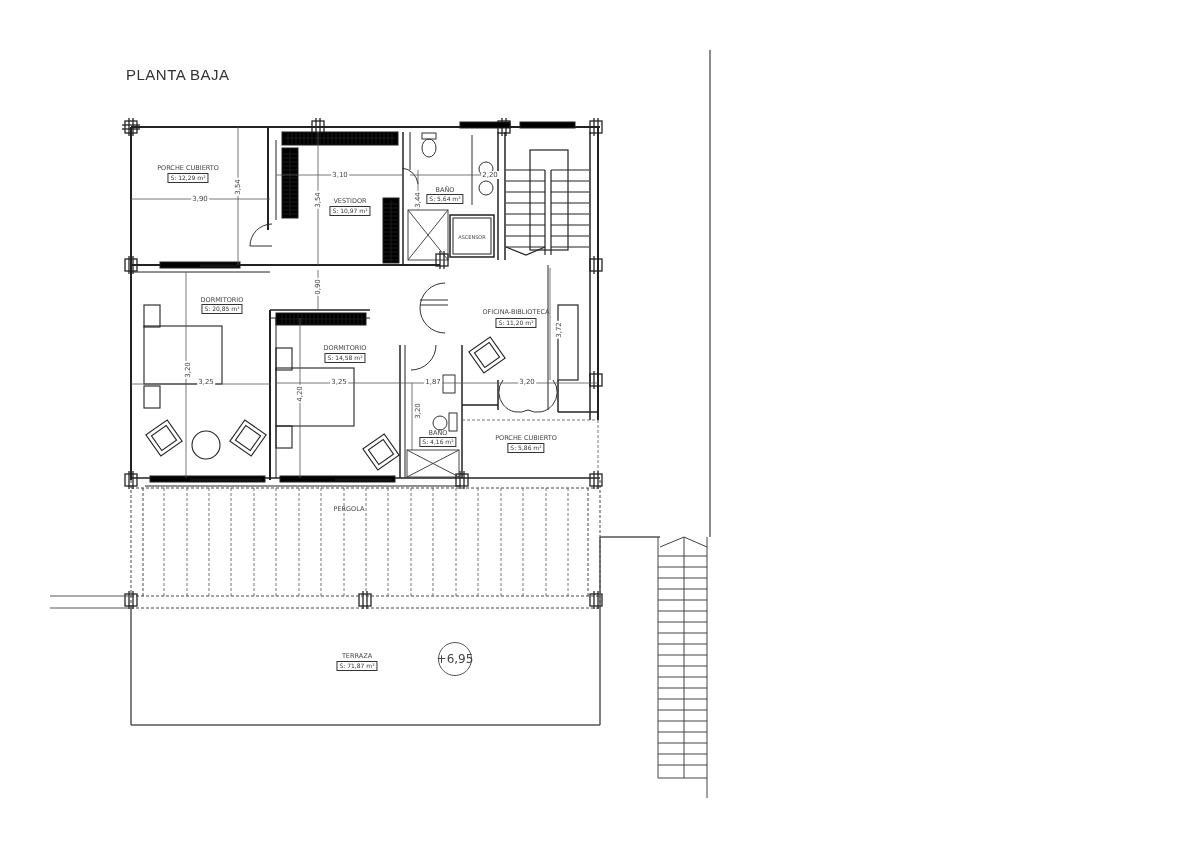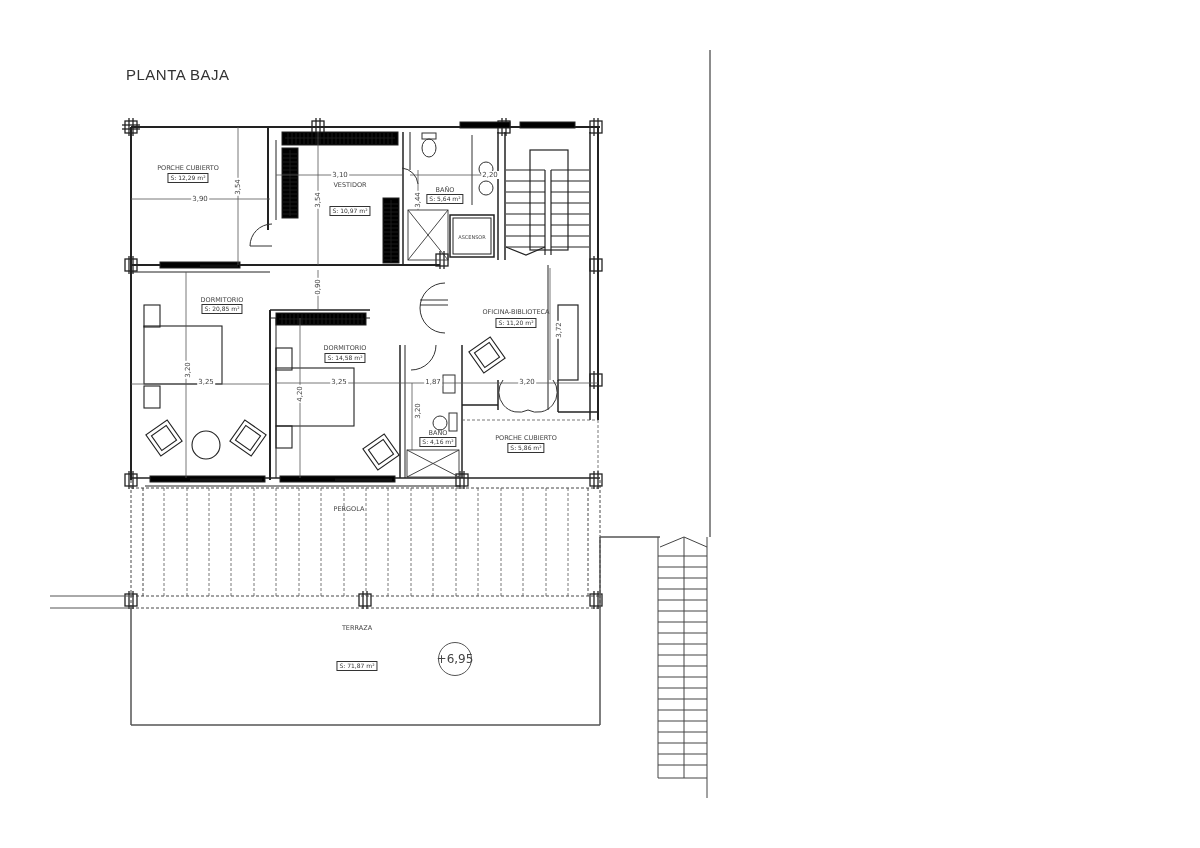--- a/index.html
+++ b/index.html
@@ -302,21 +302,21 @@
     <path d="M660 547 l24 -10 l23 10"></path>
     <path d="M658 556 h49 M658 567 h49 M658 578 h49 M658 589 h49 M658 600 h49 M658 611 h49 M658 622 h49 M658 633 h49 M658 644 h49 M658 655 h49 M658 666 h49 M658 677 h49 M658 688 h49 M658 699 h49 M658 710 h49 M658 721 h49 M658 732 h49 M658 743 h49 M658 754 h49 M658 765 h49"></path>
   </g>
 
   <line x1="710" y1="50" x2="710" y2="537" stroke="#666" stroke-width="1.5"></line>
 </svg>
 
 <div class="lbl" style="left:188px;top:164px;">PORCHE CUBIERTO</div>
 <div class="area" style="left:188px;top:173px;">S: 12,29 m²</div>
 
-<div class="lbl" style="left:350px;top:181px;">VESTIDOR</div>
+<div class="lbl" style="left:350px;top:197px;">VESTIDOR</div>
 <div class="area" style="left:350px;top:206px;">S: 10,97 m²</div>
 
 <div class="lbl" style="left:445px;top:186px;">BAÑO</div>
 <div class="area" style="left:445px;top:194px;">S: 5,64 m²</div>
 
 <div class="small" style="left:472px;top:234px;">ASCENSOR</div>
 
 <div class="lbl" style="left:222px;top:296px;">DORMITORIO</div>
 <div class="area" style="left:222px;top:304px;">S: 20,85 m²</div>
 
@@ -327,21 +327,21 @@
 <div class="area" style="left:516px;top:318px;">S: 11,20 m²</div>
 
 <div class="lbl" style="left:438px;top:429px;">BAÑO</div>
 <div class="area" style="left:438px;top:437px;">S: 4,16 m²</div>
 
 <div class="lbl" style="left:526px;top:434px;">PORCHE CUBIERTO</div>
 <div class="area" style="left:526px;top:443px;">S: 5,86 m²</div>
 
 <div class="lbl" style="left:349px;top:505px;">PERGOLA</div>
 
-<div class="lbl" style="left:357px;top:624px;">TERRAZA</div>
+<div class="lbl" style="left:357px;top:652px;">TERRAZA</div>
 <div class="area" style="left:357px;top:661px;">S: 71,87 m²</div>
 
 <div class="level">+6,95</div>
 
 <div class="dim" style="left:200px;top:199px;">3,90</div>
 <div class="dim dimv" style="left:238px;top:187px;">3,54</div>
 <div class="dim" style="left:340px;top:175px;">3,10</div>
 <div class="dim dimv" style="left:318px;top:200px;">3,54</div>
 <div class="dim" style="left:452px;top:175px;margin-left:38px;">2,20</div>
 <div class="dim dimv" style="left:418px;top:200px;">3,44</div>

